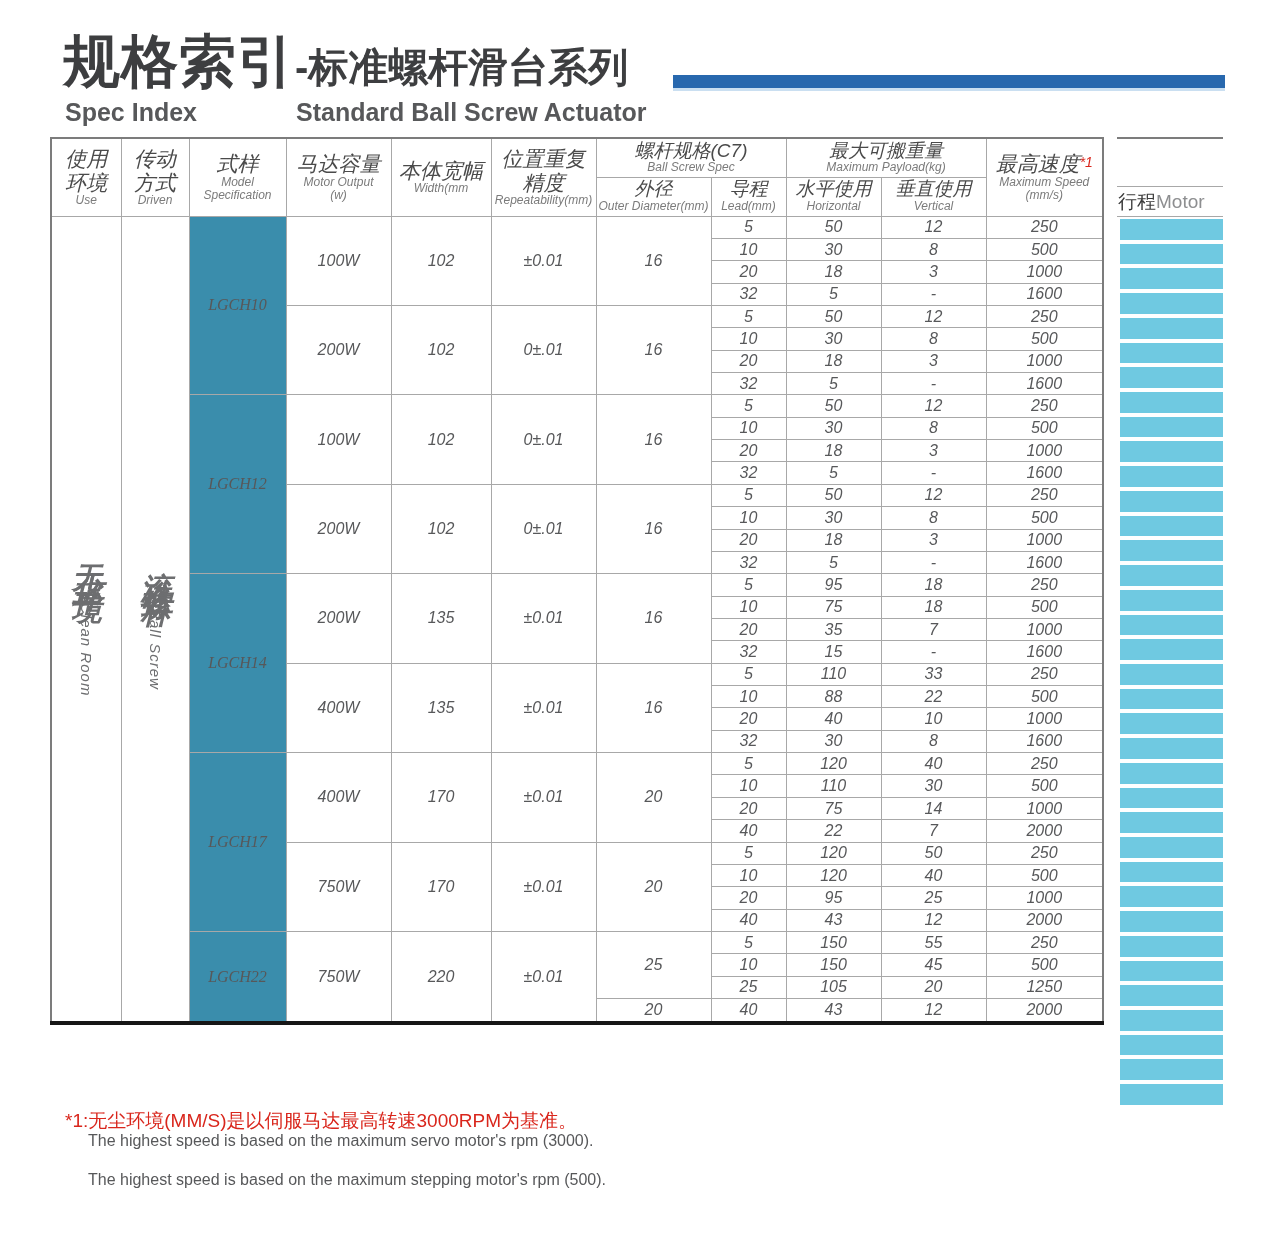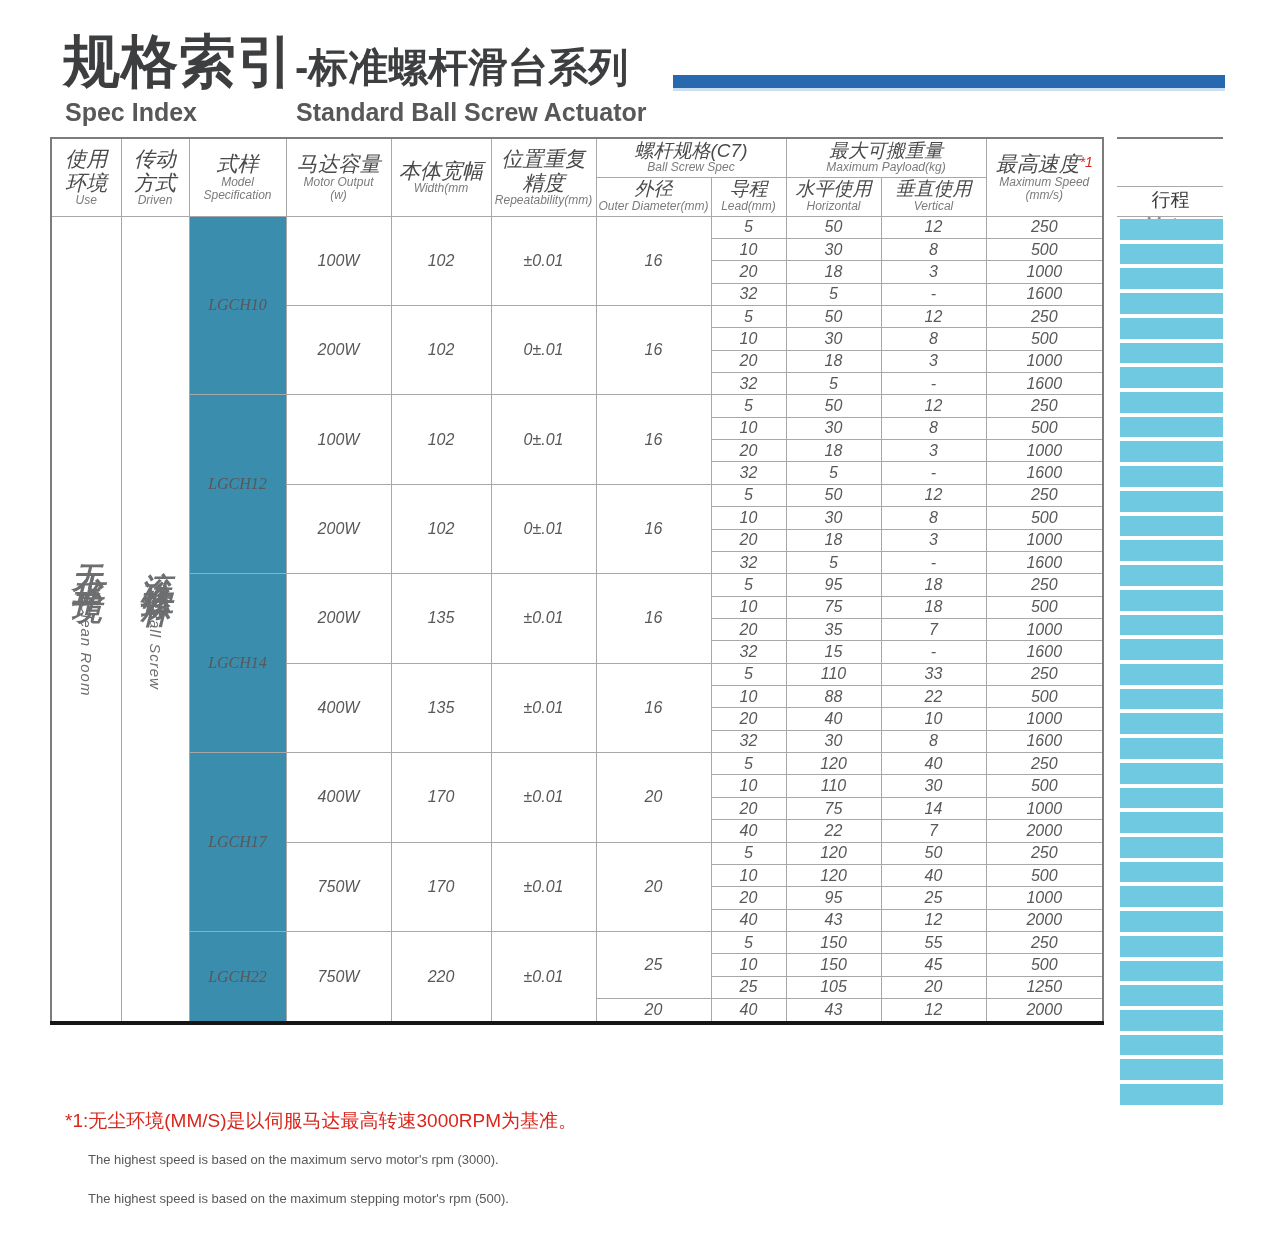--- a/index.html
+++ b/index.html
@@ -33,31 +33,31 @@
   .vwrap{display:flex;flex-direction:column;align-items:center;gap:26px;}
   .vert{writing-mode:vertical-rl;text-orientation:mixed;}
   .side-zh{font-size:30px;font-weight:700;color:#6d6e70;letter-spacing:9px;}
   .side-en{font-size:15px;color:#6d6e70;letter-spacing:1px;}
 
   
   .stroke-col{position:absolute;left:1117px;top:137px;width:106px;height:970px;
               display:flex;flex-direction:column;}
   .stroke-top{height:47px;border-top:2px solid #7c7c7c;}
   .stroke-label{height:29px;border-top:1px solid #a8a8a8;border-bottom:1px solid #a8a8a8;
-                display:flex;align-items:center;padding-left:1px;font-size:19px;white-space:nowrap;flex-direction:column;}
+                display:flex;align-items:center;padding-left:1px;font-size:19px;white-space:nowrap;}
   .stroke-zh{color:#3b3b3b;}
   .stroke-en{color:#8d8e90;}
   .stroke-bars{flex:1;display:flex;flex-direction:column;}
   .bar-slot{flex:1;box-sizing:border-box;padding:2px 0 2px 3px;}
   .bar{height:100%;background:var(--bar,#6fc9e1);}
 
   
   .fn{position:absolute;white-space:nowrap;}
   .fn-red{color:var(--red,#d9261c);font-size:19px;font-weight:500;}
-  .fn-gray{color:#57585a;font-size:13px;margin-top:20px;}
+  .fn-gray{color:#57585a;font-size:16px;}
 </style>
 </head>
 <body>
 
 <div class="page">
 
   <div class="title-zh"><span class="t-main">规格索引</span><span class="t-sub">-标准螺杆滑台系列</span></div>
   <div class="title-bar"></div>
   <div class="en-main">Spec Index</div>
   <div class="en-sub">Standard Ball Screw Actuator</div>

